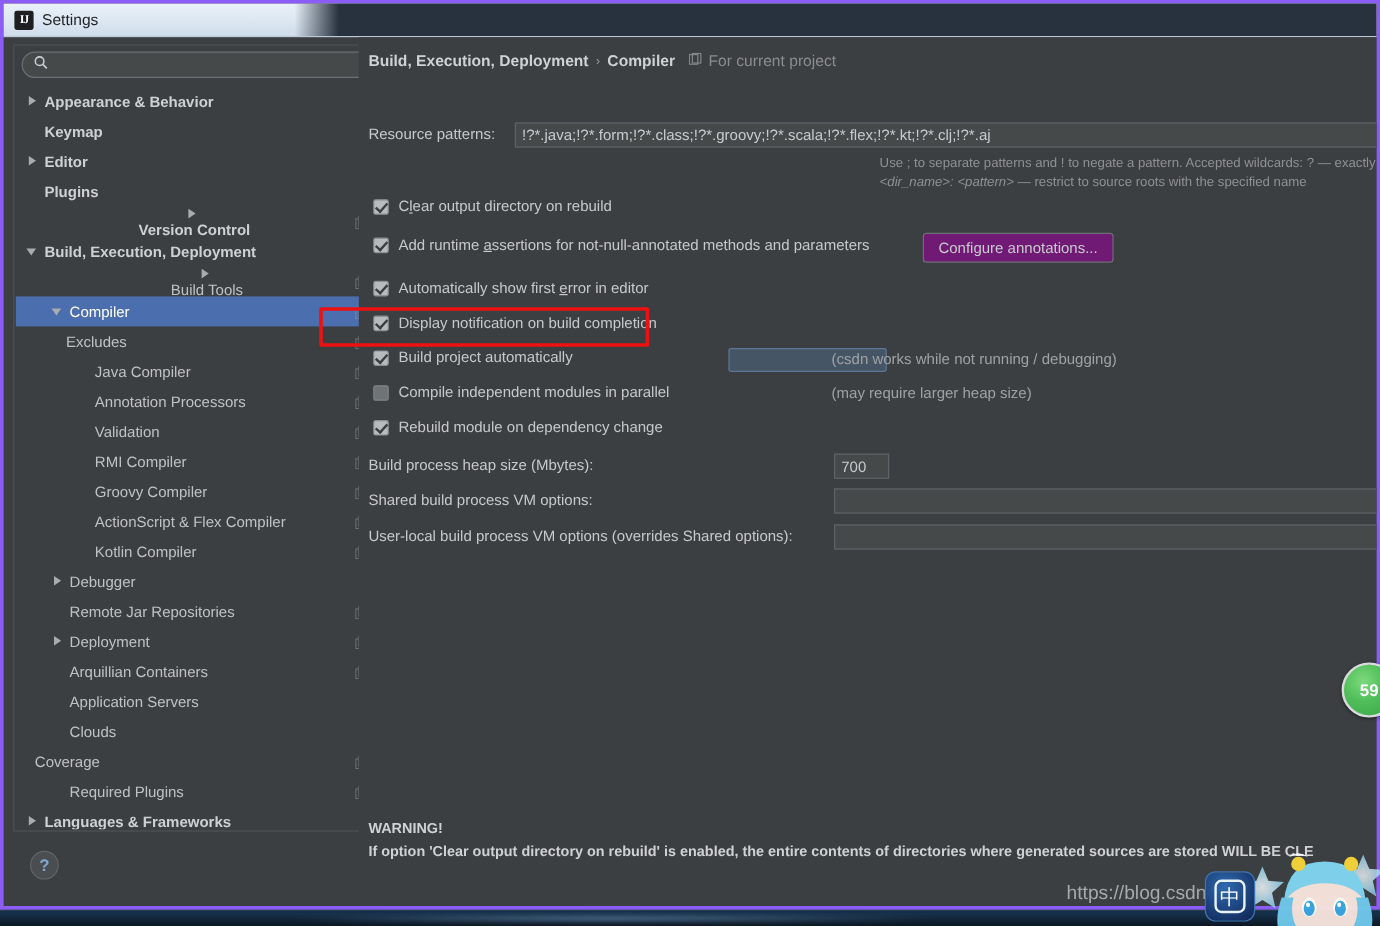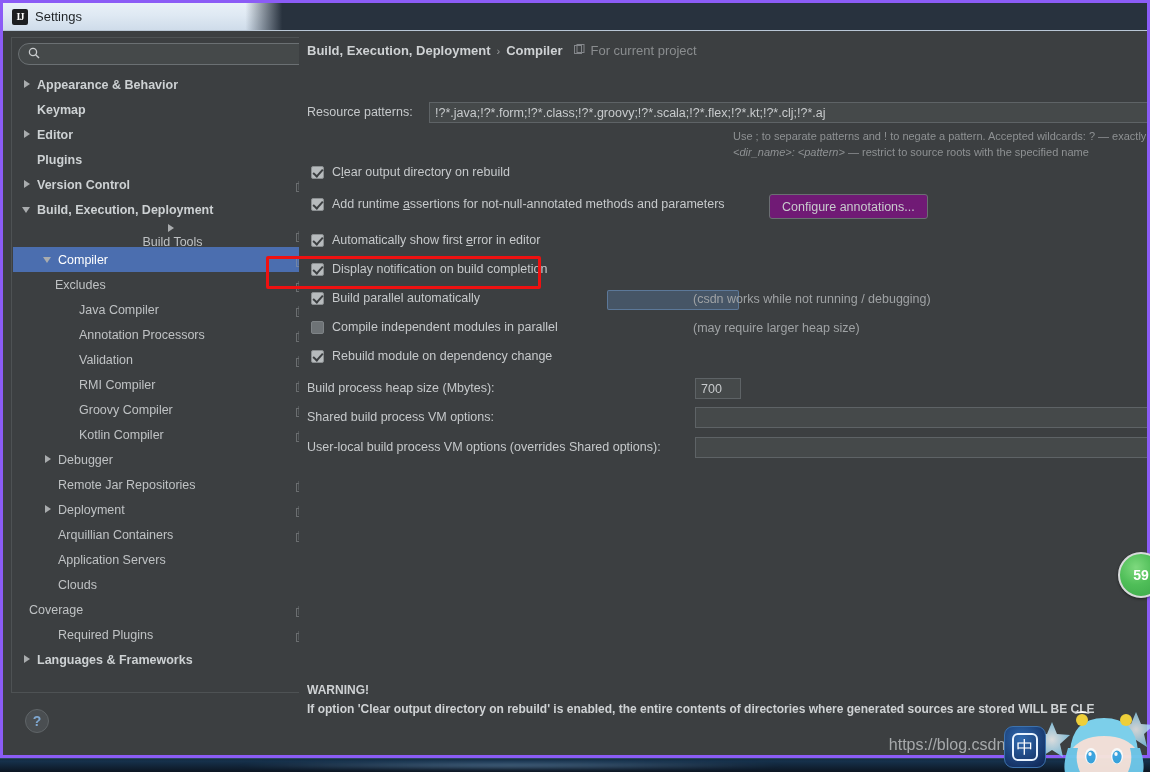--- a/index.html
+++ b/index.html
@@ -293,21 +293,21 @@
             <span class="tree-label">Keymap</span>
           </div>
           <div class="tree-row bold" style="padding-left: 8px;">
             <span class="twisty collapsed"></span>
             <span class="tree-label">Editor</span>
           </div>
           <div class="tree-row bold" style="padding-left: 8px;">
             <span class="twisty "></span>
             <span class="tree-label">Plugins</span>
           </div>
-          <div class="tree-row bold" style="padding-left: 8px;">
+          <div class="tree-row bold" style="padding-left: 8px; flex-direction: column;">
             <span class="twisty collapsed"></span>
             <span class="tree-label">Version Control</span>
             <span class="copy-icon"><svg width="11" height="11" viewBox="0 0 11 11">
                 <rect x="0.5" y="2.5" width="7" height="8" fill="none" stroke="#9a9d9f"></rect>
                 <rect x="3" y="0.5" width="7" height="8" fill="none" stroke="#9a9d9f"></rect>
               </svg></span>
           </div>
           <div class="tree-row bold" style="padding-left: 8px;">
             <span class="twisty expanded"></span>
             <span class="tree-label">Build, Execution, Deployment</span>
@@ -364,20 +364,28 @@
             <span class="twisty "></span>
             <span class="tree-label">RMI Compiler</span>
             <span class="copy-icon"><svg width="11" height="11" viewBox="0 0 11 11">
                 <rect x="0.5" y="2.5" width="7" height="8" fill="none" stroke="#9a9d9f"></rect>
                 <rect x="3" y="0.5" width="7" height="8" fill="none" stroke="#9a9d9f"></rect>
               </svg></span>
           </div>
           <div class="tree-row" style="padding-left: 50px;">
             <span class="twisty "></span>
             <span class="tree-label">Groovy Compiler</span>
+            <span class="copy-icon"><svg width="11" height="11" viewBox="0 0 11 11">
+                <rect x="0.5" y="2.5" width="7" height="8" fill="none" stroke="#9a9d9f"></rect>
+                <rect x="3" y="0.5" width="7" height="8" fill="none" stroke="#9a9d9f"></rect>
+              </svg></span>
+          </div>
+          <div class="tree-row" style="padding-left: 50px;">
+            <span class="twisty "></span>
+            <span class="tree-label">ActionScript &amp; Flex Compiler</span>
             <span class="copy-icon"><svg width="11" height="11" viewBox="0 0 11 11">
                 <rect x="0.5" y="2.5" width="7" height="8" fill="none" stroke="#9a9d9f"></rect>
                 <rect x="3" y="0.5" width="7" height="8" fill="none" stroke="#9a9d9f"></rect>
               </svg></span>
           </div>
           <div class="tree-row" style="padding-left: 50px;">
             <span class="twisty "></span>
             <span class="tree-label">Kotlin Compiler</span>
             <span class="copy-icon"><svg width="11" height="11" viewBox="0 0 11 11">
                 <rect x="0.5" y="2.5" width="7" height="8" fill="none" stroke="#9a9d9f"></rect>
@@ -491,21 +499,21 @@
           <div class="cb-row" style="left: 12px; top: 202px;">
             <span class="cb checked"></span>
             <span class="cb-label">Automatically show first <u>e</u>rror in editor</span>
           </div>
           <div class="cb-row" style="left: 12px; top: 231px;">
             <span class="cb checked"></span>
             <span class="cb-label">Display notification on build completion</span>
           </div>
           <div class="cb-row" style="left: 12px; top: 260px;">
             <span class="cb checked"></span>
-            <span class="cb-label">Build parallel automatically</span>
+            <span class="cb-label">Build project automatically</span>
           </div>
           <div class="cb-note" style="left: 394px; top: 261px;">(csdn works while not running / debugging)</div>
           <div class="cb-row" style="left: 12px; top: 289px;">
             <span class="cb unchecked"></span>
             <span class="cb-label">Compile independent modules in parallel</span>
           </div>
           <div class="cb-note" style="left: 394px; top: 290px;">(may require larger heap size)</div>
           <div class="cb-row" style="left: 12px; top: 318px;">
             <span class="cb checked"></span>
             <span class="cb-label">Rebuild module on dependency change</span>

